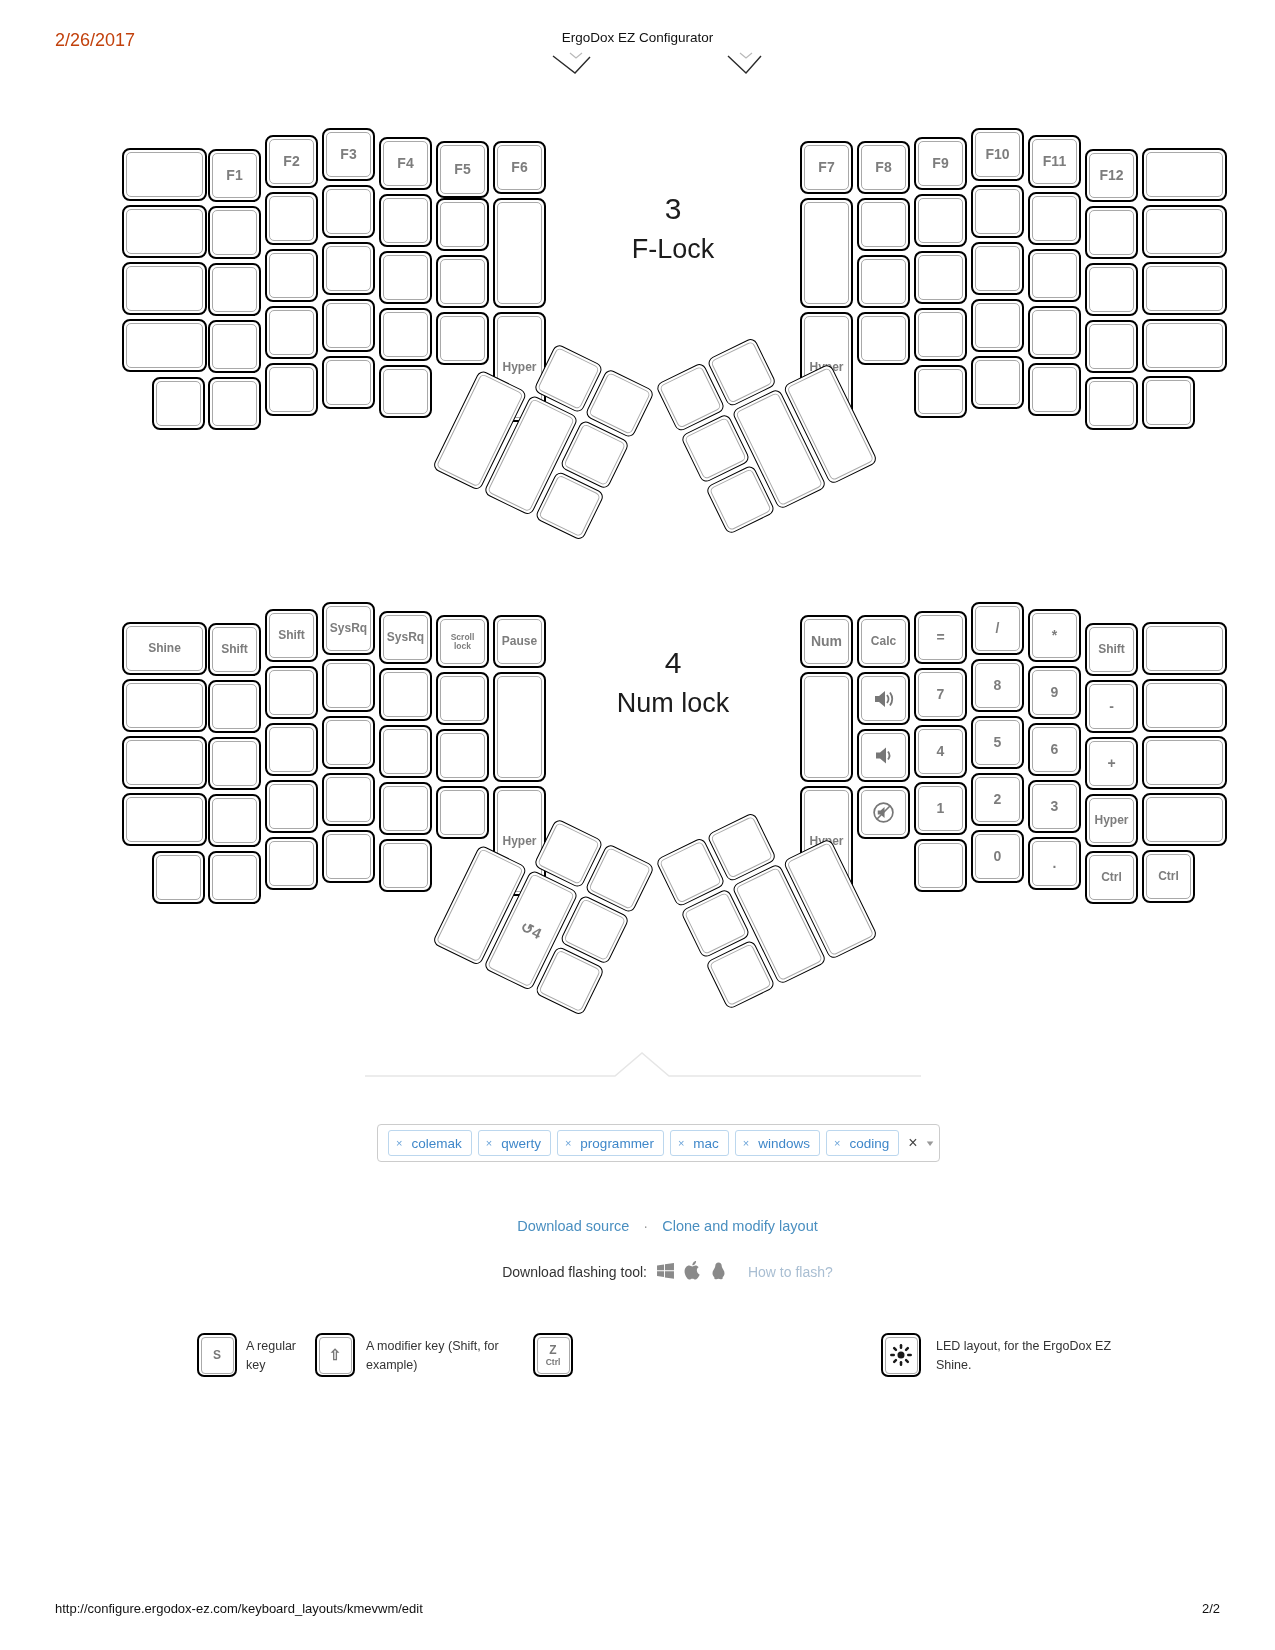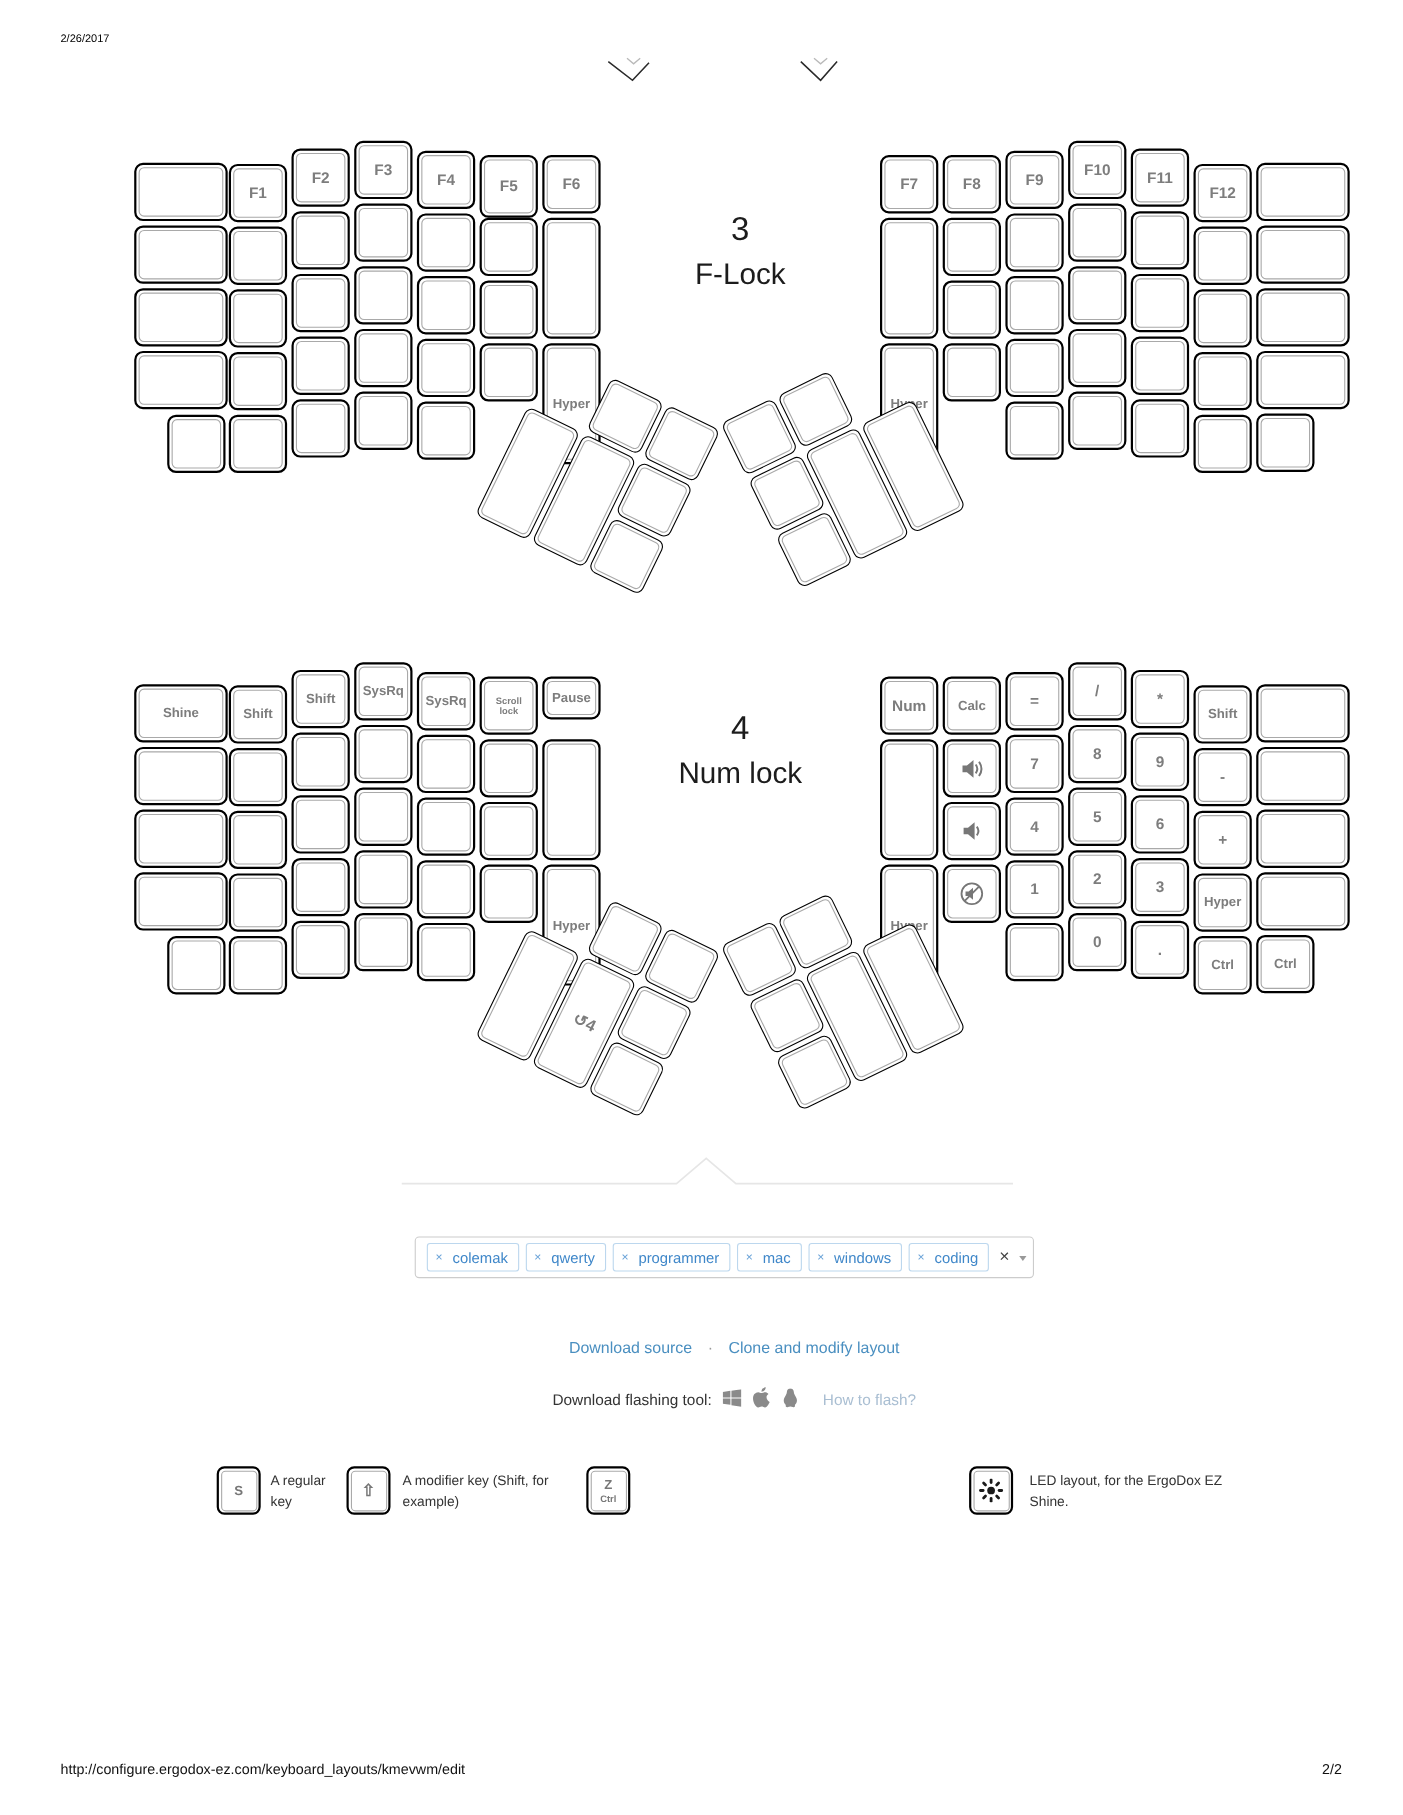--- a/index.html
+++ b/index.html
@@ -1,21 +1,21 @@
 <!DOCTYPE html>
 <html><head>
 <meta charset="utf-8">
 <style>
   * { box-sizing: border-box; margin: 0; padding: 0; }
   html,body { background:#fff; }
   .page{ position:relative; width:1275px; height:1650px; background:#fff;
          font-family:"Liberation Sans", sans-serif; overflow:hidden; }
 
   
-  .hdr-date{ position:absolute; left:55px; top:30px; font-size:10px; color:#000000; }
+  .hdr-date{ position:absolute; left:55px; top:30px; font-size:18px; color:#c2410c; }
   .hdr-title{ position:absolute; left:0; top:30px; width:1275px; text-align:center; font-size:13.5px; color:#111; }
   .ftr-url{ position:absolute; left:55px; top:1601px; font-size:13px; color:#111; }
   .ftr-page{ position:absolute; right:55px; top:1601px; font-size:13px; color:#111; }
 
   
   .cut{ position:absolute; left:545px; top:48px; }
 
   
   .half{ position:absolute; width:430px; height:312px; }
   .key{ position:absolute; background:#fff; border:2.5px solid #000; border-radius:8px; }
@@ -65,20 +65,21 @@
   .lkshift{ font-size:15px; }
   .lk2{ font-size:8.5px; }
   .ltext{ position:absolute; font-size:12.5px; color:#333; line-height:1.55; }
 </style>
 </head>
 <body>
 
 <div class="page">
 
   <div class="hdr-date">2/26/2017</div>
+  <div class="hdr-title">ErgoDox EZ Configurator</div>
 
   <svg class="cut" width="260" height="30" viewBox="0 0 260 30">
     <path d="M8 8 L30 25 L45 9" fill="none" stroke="#2a2a2a" stroke-width="1.4"></path>
     <path d="M25 5 L31 10 L37 5" fill="none" stroke="#b9b9b9" stroke-width="1.2"></path>
     <path d="M183 8 L201 25 L216 8" fill="none" stroke="#2a2a2a" stroke-width="1.4"></path>
     <path d="M195 5 L201 10 L207 5" fill="none" stroke="#b9b9b9" stroke-width="1.2"></path>
   </svg>
 
   <div class="layer-label" style="top:192px">
     <div class="lnum">3</div>
@@ -502,21 +503,21 @@
         <div class="kin">
           <span class="klabel kmed">SysRq</span>
         </div>
       </div>
       <div class="key" style="left: 314px; top: 13px; width: 53px; height: 53px;">
         <div class="kin">
           <span class="klabel ksmall">Scroll
 lock</span>
         </div>
       </div>
-      <div class="key" style="left: 371px; top: 13px; width: 53px; height: 39px;">
+      <div class="key" style="left: 371px; top: 13px; width: 53px; height: 53px;">
         <div class="kin">
           <span class="klabel kmed">Pause</span>
         </div>
       </div>
       <div class="key" style="left: 0px; top: 77px; width: 85px; height: 53px;">
         <div class="kin">
           <span class="klabel"></span>
         </div>
       </div>
       <div class="key" style="left: 86px; top: 78px; width: 53px; height: 53px;">

